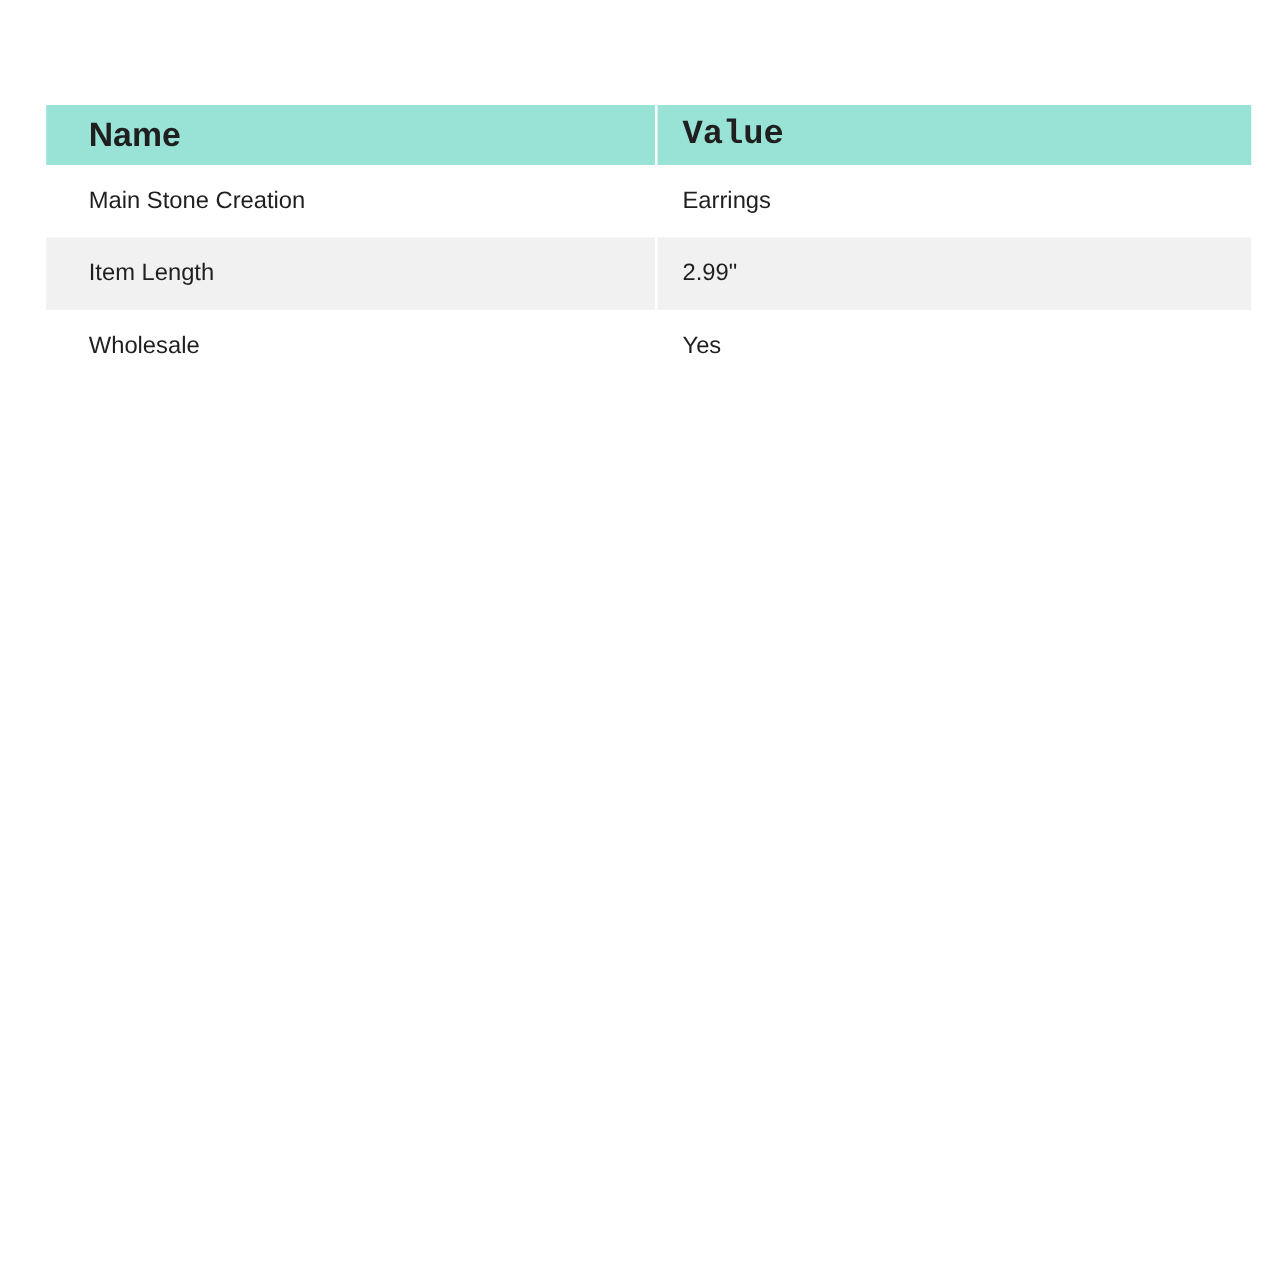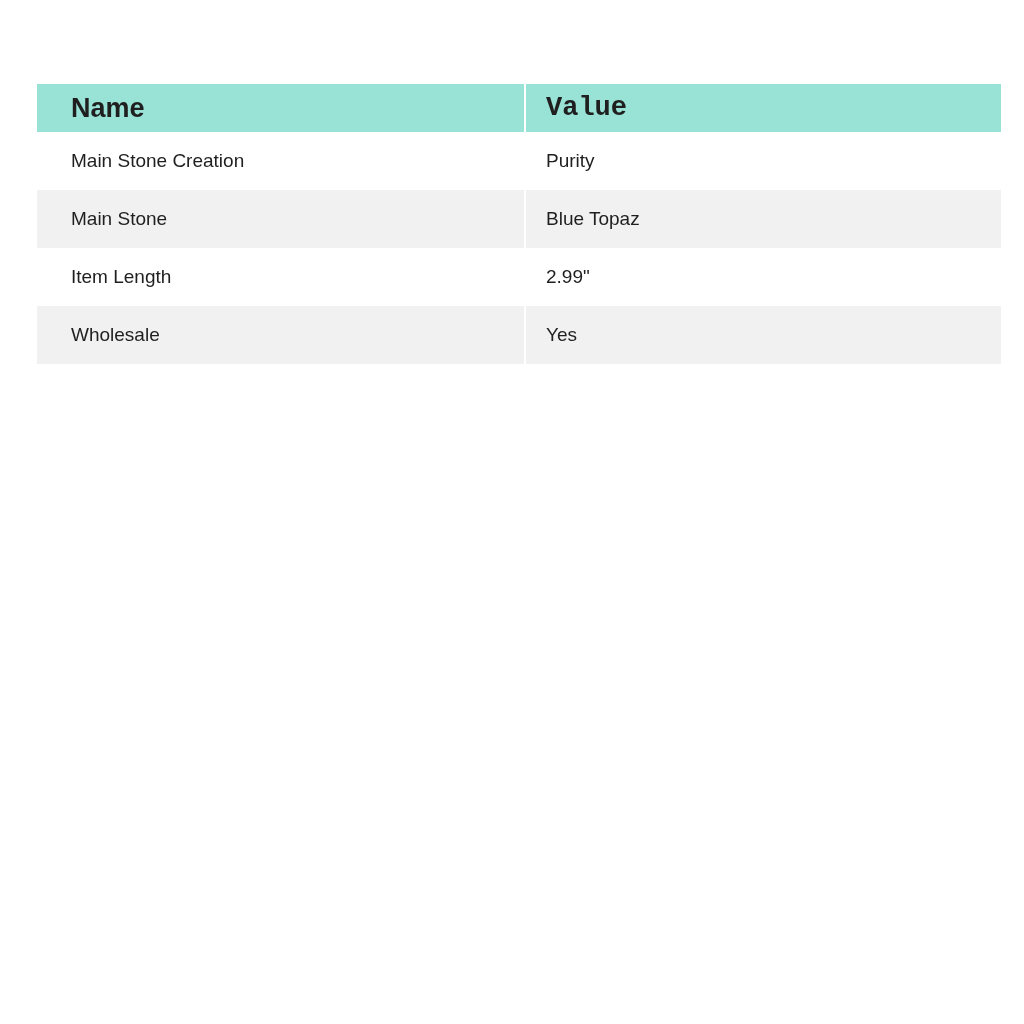--- a/index.html
+++ b/index.html
@@ -65,25 +65,21 @@
     </colgroup>
     <thead>
       <tr>
         <th class="name-col">Name</th>
         <th class="value-col">Value</th>
       </tr>
     </thead>
     <tbody>
       <tr>
         <td class="name-col">Main Stone Creation</td>
-        <td class="value-col">Purity</td>
-      </tr>
-      <tr>
-        <td class="name-col">Main Stone</td>
-        <td class="value-col">Blue Topaz</td>
+        <td class="value-col">Earrings</td>
       </tr>
       <tr>
         <td class="name-col">Item Length</td>
         <td class="value-col">2.99"</td>
       </tr>
       <tr>
         <td class="name-col">Wholesale</td>
         <td class="value-col">Yes</td>
       </tr>
     </tbody>

